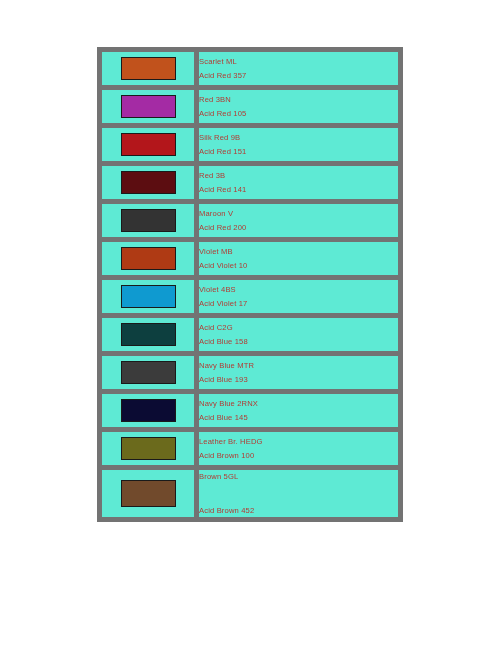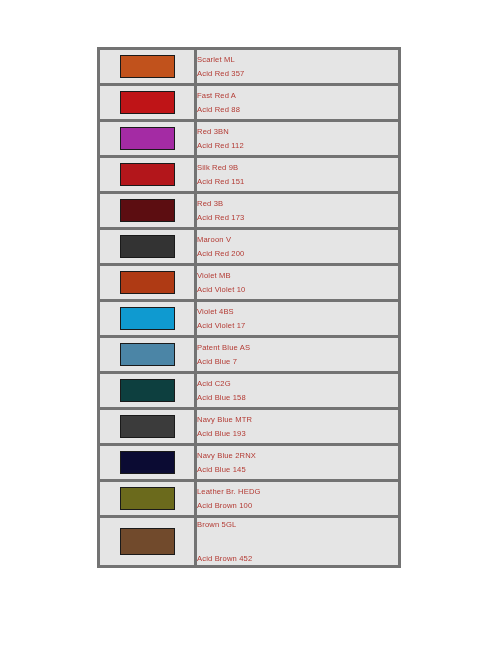--- a/index.html
+++ b/index.html
@@ -20,24 +20,24 @@
     position: absolute;
     left: 97px;
     top: 47px;
     width: 301px;
     border-collapse: collapse;
     table-layout: fixed;
     background: #ffffff;
   }
 
   #dye-table td {
-    border: 3px solid #737373;
+    border: 5px solid #737373;
     padding: 0;
     vertical-align: middle;
-    background: #e5e5e5;
+    background: #5eead4;
   }
 
   
   col.swatch-col { width: 97px; }
   col.label-col  { width: 204px; }
 
   td.swatch-cell {
     text-align: center;
     padding: 0;
   }
@@ -81,45 +81,38 @@
   </colgroup>
   <tbody>
       <tr class="table-row row-normal">
         <td class="swatch-cell"><span class="swatch" style="background-color: rgb(193, 82, 28);"></span></td>
         <td class="label-cell">
           <span class="dye-name">Scarlet ML</span>
           <span class="dye-index">Acid Red 357</span>
         </td>
       </tr>
       <tr class="table-row row-normal">
-        <td class="swatch-cell"><span class="swatch" style="background-color: rgb(191, 20, 23);"></span></td>
-        <td class="label-cell">
-          <span class="dye-name">Fast Red A</span>
-          <span class="dye-index">Acid Red 88</span>
-        </td>
-      </tr>
-      <tr class="table-row row-normal">
         <td class="swatch-cell"><span class="swatch" style="background-color: rgb(164, 43, 164);"></span></td>
         <td class="label-cell">
           <span class="dye-name">Red 3BN</span>
-          <span class="dye-index">Acid Red 112</span>
+          <span class="dye-index">Acid Red 105</span>
         </td>
       </tr>
       <tr class="table-row row-normal">
         <td class="swatch-cell"><span class="swatch" style="background-color: rgb(179, 22, 27);"></span></td>
         <td class="label-cell">
           <span class="dye-name">Silk Red 9B</span>
           <span class="dye-index">Acid Red 151</span>
         </td>
       </tr>
       <tr class="table-row row-normal">
         <td class="swatch-cell"><span class="swatch" style="background-color: rgb(92, 13, 17);"></span></td>
         <td class="label-cell">
           <span class="dye-name">Red 3B</span>
-          <span class="dye-index">Acid Red 173</span>
+          <span class="dye-index">Acid Red 141</span>
         </td>
       </tr>
       <tr class="table-row row-normal">
         <td class="swatch-cell"><span class="swatch" style="background-color: rgb(51, 51, 51);"></span></td>
         <td class="label-cell">
           <span class="dye-name">Maroon V</span>
           <span class="dye-index">Acid Red 200</span>
         </td>
       </tr>
       <tr class="table-row row-normal">
@@ -127,27 +120,20 @@
         <td class="label-cell">
           <span class="dye-name">Violet MB</span>
           <span class="dye-index">Acid Violet 10</span>
         </td>
       </tr>
       <tr class="table-row row-normal">
         <td class="swatch-cell"><span class="swatch" style="background-color: rgb(15, 154, 208);"></span></td>
         <td class="label-cell">
           <span class="dye-name">Violet 4BS</span>
           <span class="dye-index">Acid Violet 17</span>
-        </td>
-      </tr>
-      <tr class="table-row row-normal">
-        <td class="swatch-cell"><span class="swatch" style="background-color: rgb(75, 133, 166);"></span></td>
-        <td class="label-cell">
-          <span class="dye-name">Patent Blue AS</span>
-          <span class="dye-index">Acid Blue 7</span>
         </td>
       </tr>
       <tr class="table-row row-normal">
         <td class="swatch-cell"><span class="swatch" style="background-color: rgb(13, 63, 63);"></span></td>
         <td class="label-cell">
           <span class="dye-name">Acid C2G</span>
           <span class="dye-index">Acid Blue 158</span>
         </td>
       </tr>
       <tr class="table-row row-normal">

